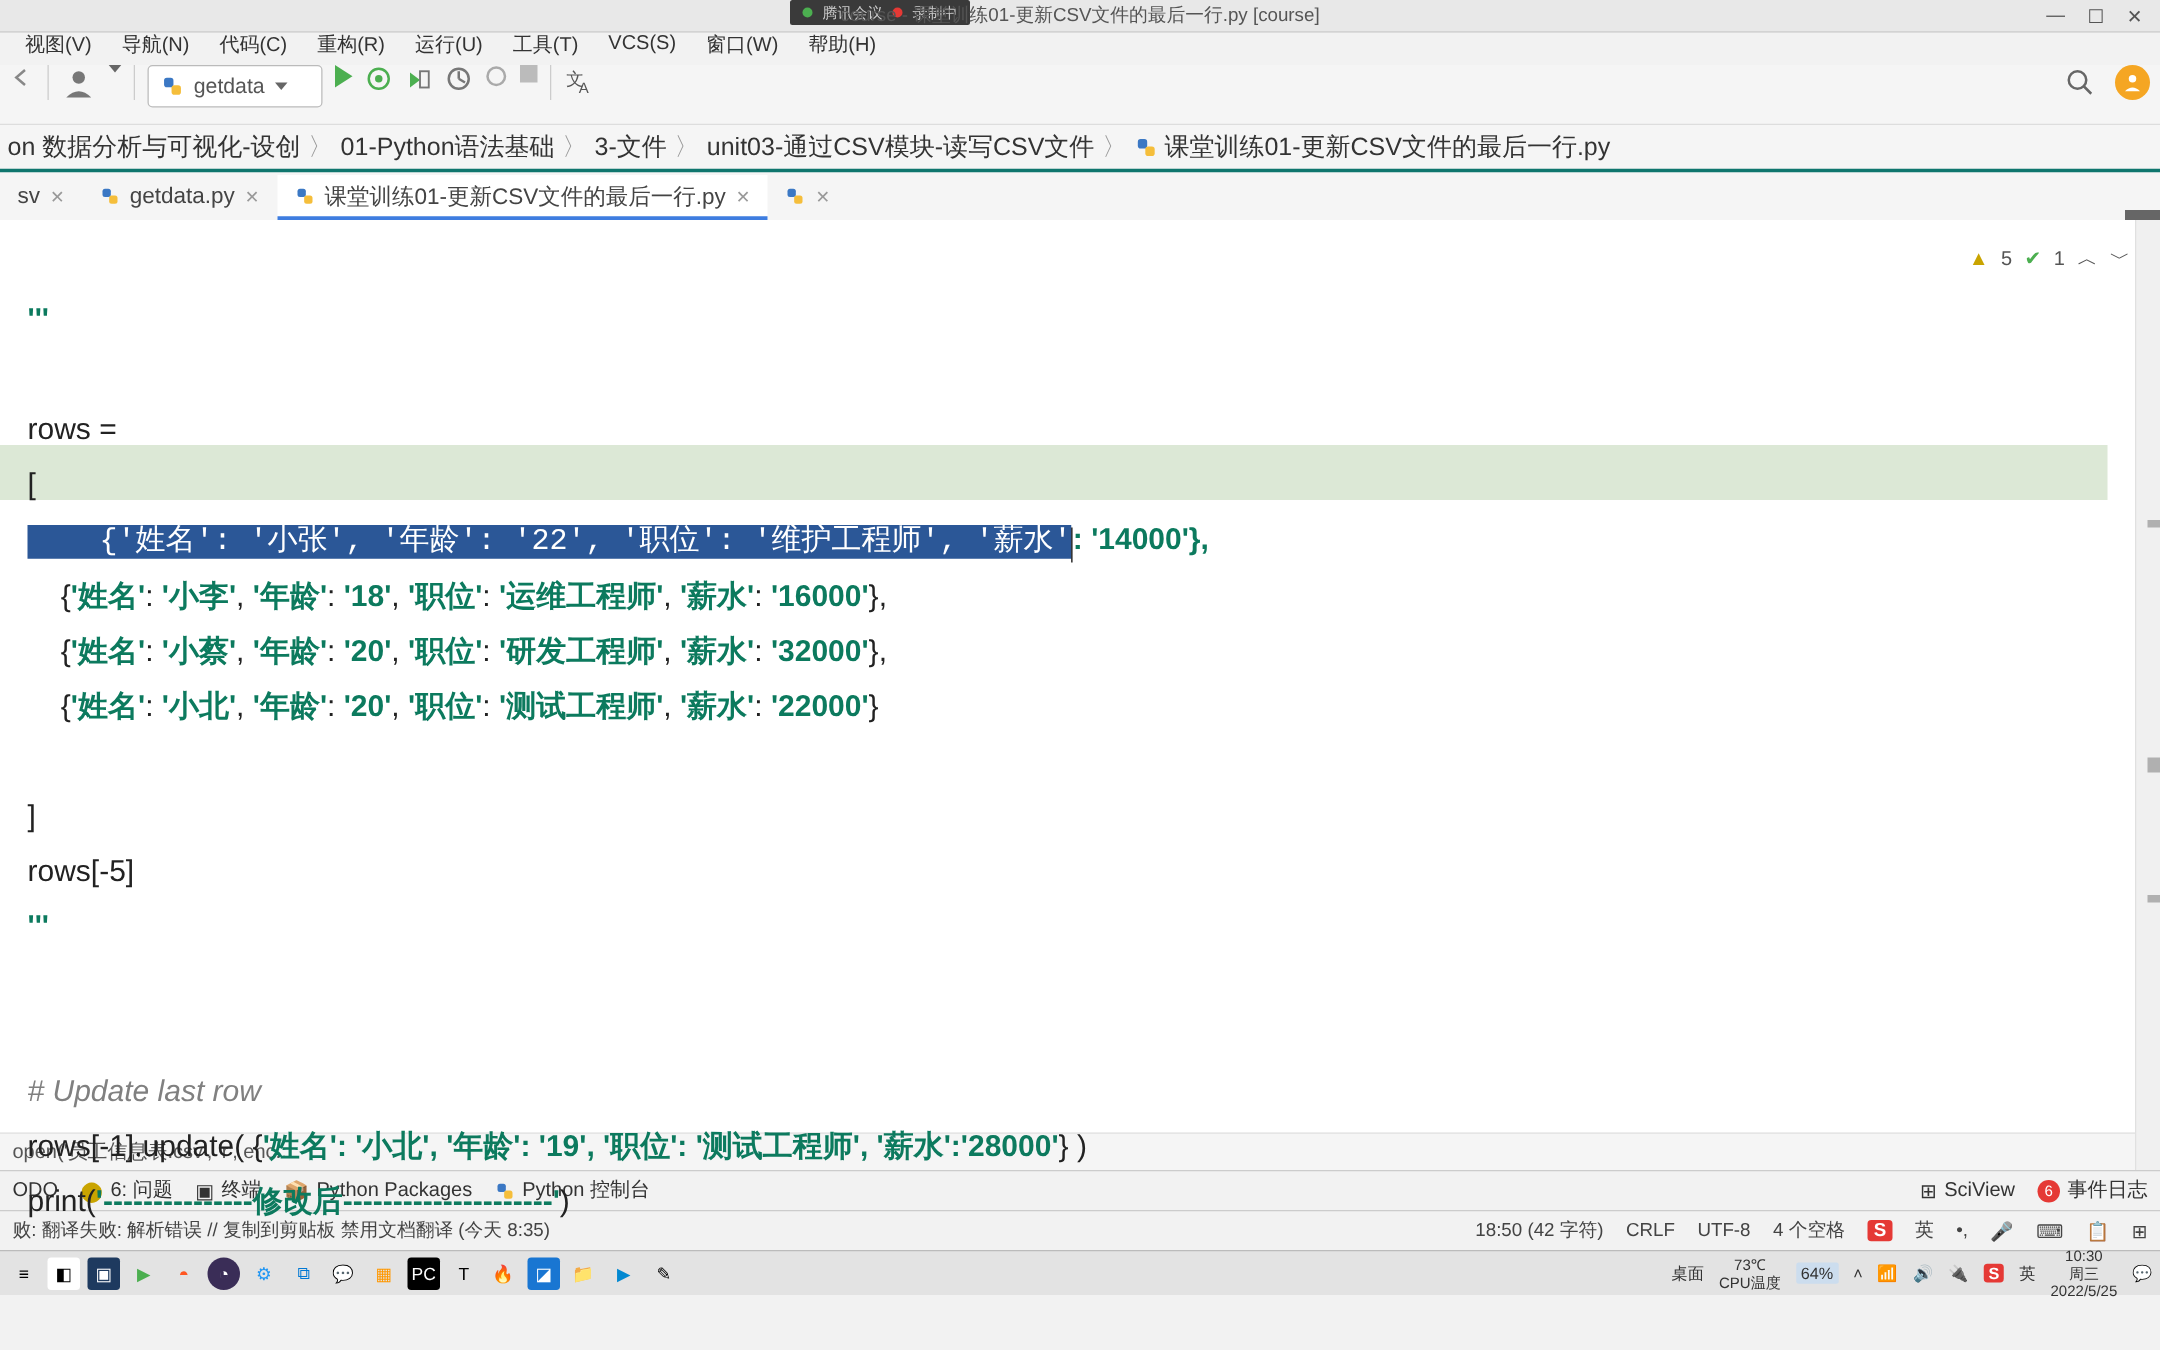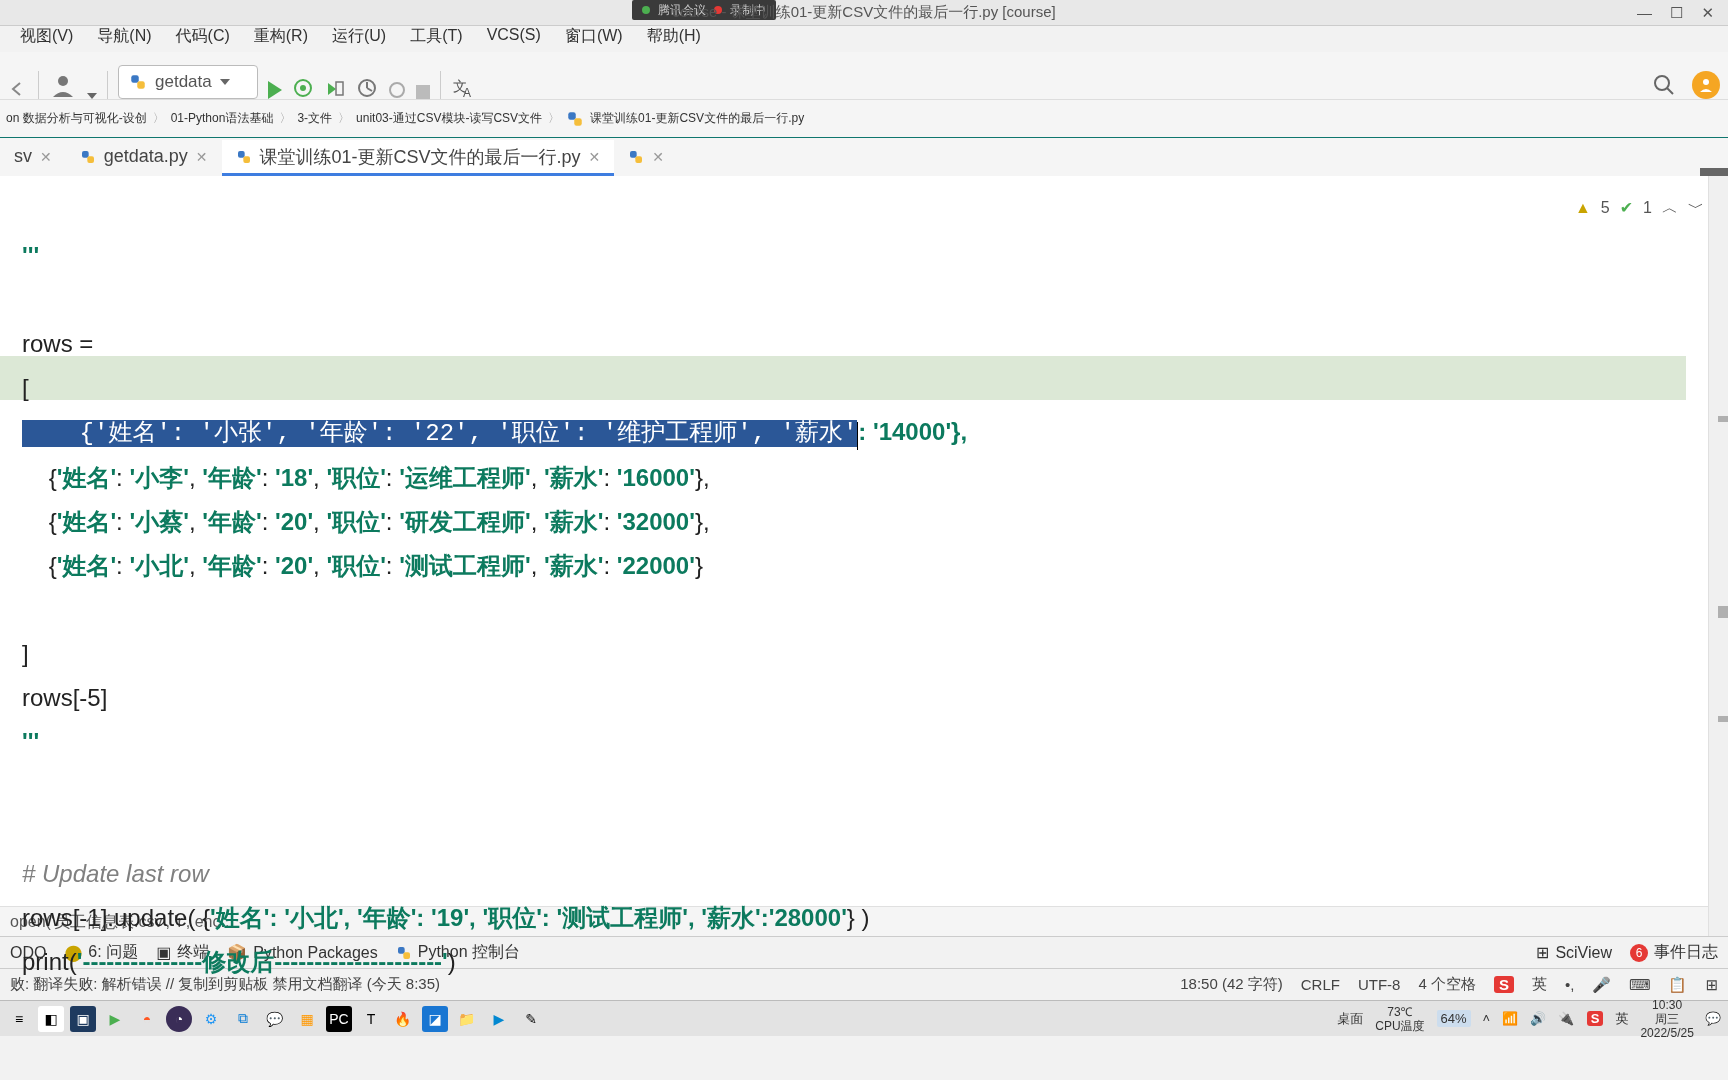--- a/index.html
+++ b/index.html
@@ -6,27 +6,27 @@
 body { background:#f2f2f2; width:1728px; height:1080px; overflow:hidden; font-size:14px; }
 .titlebar { height:26px; background:#e8e8e8; border-bottom:1px solid #ccc; display:flex; align-items:center; position:relative; }
 .title-center { position:absolute; left:50%; transform:translateX(-50%); color:#555; font-size:15px; }
 .win-btns { position:absolute; right:0; display:flex; gap:18px; padding-right:14px; height:100%; align-items:center; }
 .win-btns span { font-size:15px; color:#555; cursor:pointer; }
 .overlay-tab { position:absolute; left:632px; top:0; height:20px; background:#3a3a3a; color:#ccc; font-size:12px; display:flex; align-items:center; padding:0 10px; gap:8px; border-radius:2px; }
 .overlay-tab .dot-g { width:8px; height:8px; background:#4caf50; border-radius:50%; }
 .overlay-tab .rec-dot { width:8px; height:8px; background:#e53935; border-radius:50%; }
 .menubar { height:26px; background:#f2f2f2; display:flex; align-items:flex-start; gap:0; padding-left:8px; font-size:16px; color:#333; }
 .menubar .mi { padding:0 12px; cursor:pointer; }
-.toolbar { height:48px; background:#f5f5f5; border-bottom:1px solid #ddd; display:flex; align-items:flex-end; padding:0 8px; gap:10px; }
+.toolbar { height:48px; background:#f5f5f5; border-bottom:1px solid #ddd; display:flex; align-items:flex-start; padding:0 8px; gap:10px; }
 .toolbar .sep { width:1px; height:28px; background:#ccc; }
 .toolbar svg { display:block; }
 .run-config { border:1px solid #bbb; border-radius:4px; height:34px; display:flex; align-items:center; padding:0 10px; gap:8px; background:#fff; min-width:140px; }
 .py-snake { width:18px; height:18px; }
 .chev-down { width:0; height:0; border-left:5px solid transparent; border-right:5px solid transparent; border-top:6px solid #666; }
-.breadcrumb { height:38px; background:#f5f5f5; border-bottom:1px solid #0f766e; display:flex; align-items:center; padding-left:6px; font-size:12px; color:#333; gap:6px; }
+.breadcrumb { height:38px; background:#f5f5f5; border-bottom:3px solid #0f766e; display:flex; align-items:center; padding-left:6px; font-size:20px; color:#333; gap:6px; }
 .breadcrumb .sep { color:#999; }
 .breadcrumb .icon-py { display:inline-flex; }
 .tabs { height:38px; background:#f5f5f5; display:flex; align-items:flex-end; padding-left:0; position:relative; }
 .tab { height:36px; display:flex; align-items:center; gap:8px; padding:0 14px; font-size:18px; color:#444; cursor:pointer; border-bottom:3px solid transparent; }
 .tab.active { border-bottom:3px solid #3e7de0; background:#fff; }
 .tab .close { color:#999; font-size:14px; }
 .editor-wrap { position:relative; background:#fff; height:760px; display:flex; }
 .editor { flex:1; padding:14px 0 0 22px; font-family:"JetBrains Mono",Consolas,monospace; font-size:24px; line-height:44px; color:#222; position:relative; }
 .selection-line { position:absolute; background:#dce8d6; height:44px; left:0; right:22px; z-index:0; }
 .code { position:relative; z-index:2; white-space:pre; }

